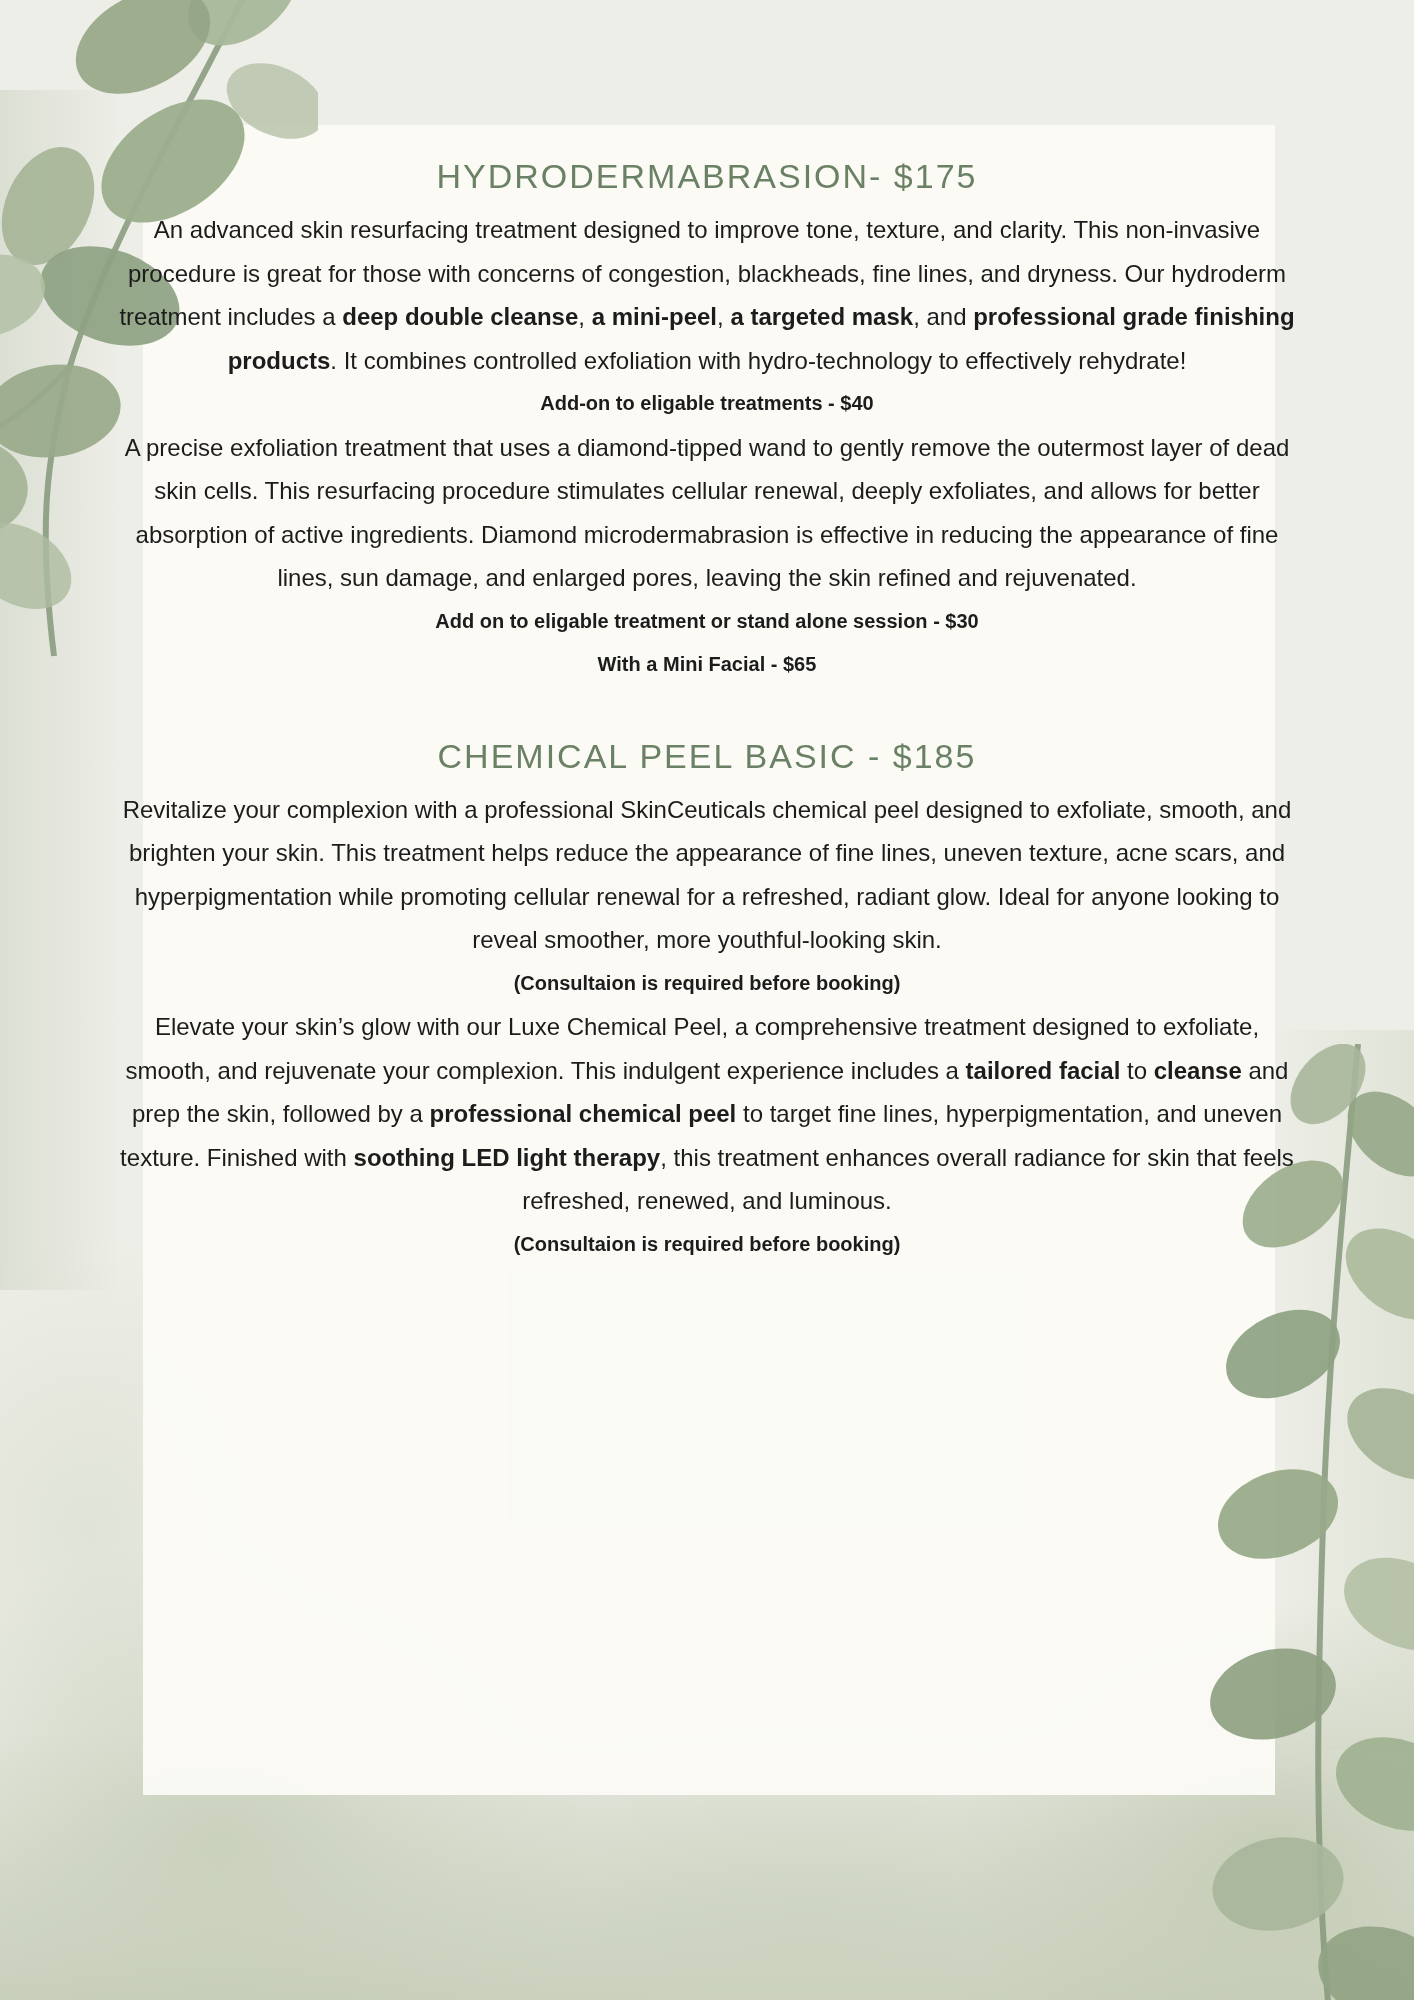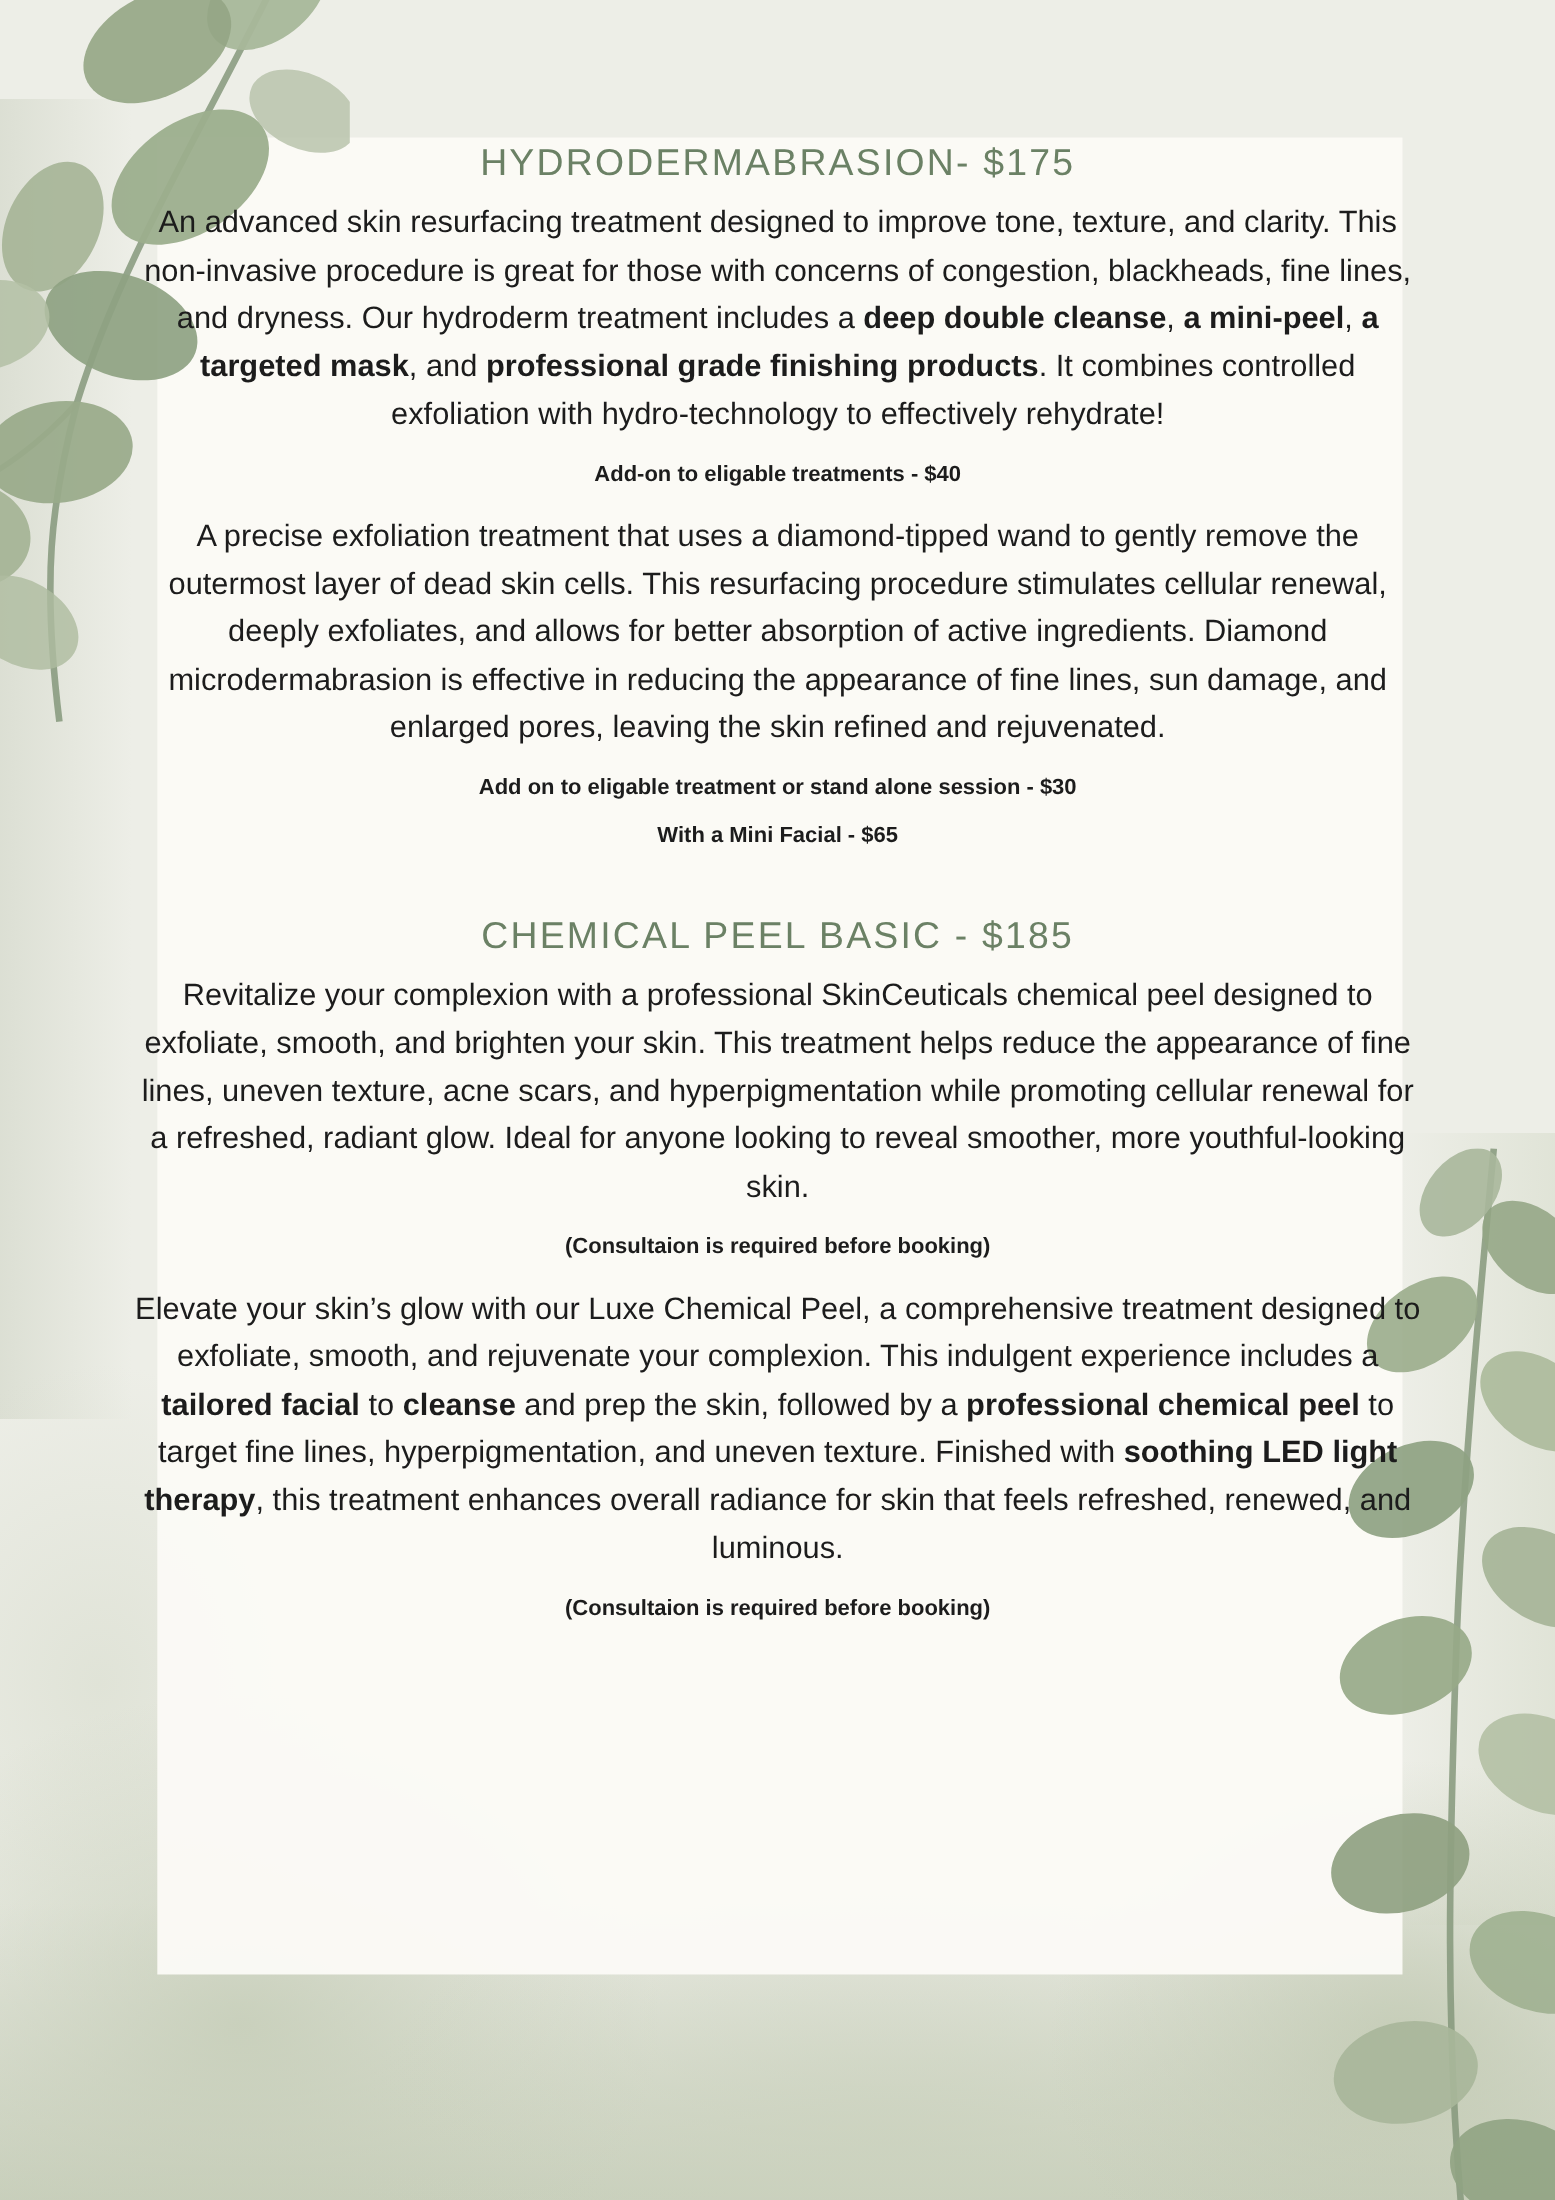--- a/index.html
+++ b/index.html
@@ -29,29 +29,29 @@
     position:absolute;left:143px;top:125px;width:1132px;height:1670px;
     background:rgba(251,250,246,.96);z-index:2;
   }
   
   .branch{position:absolute;z-index:3;pointer-events:none;}
   .branch-tl{left:-42px;top:-34px;}
   .branch-br{right:-34px;bottom:-24px;}
   
   .content{
     position:absolute;left:110px;top:125px;width:1194px;z-index:4;
-    text-align:center;color:#1c1c1c;padding-top:0;
+    text-align:center;color:#1c1c1c;padding-top:28px;
   }
   .svc-heading{
     font-weight:300;font-size:34px;line-height:1.15;
     letter-spacing:2px;color:#6b8165;margin:50px 0 12px 0;
     font-stretch:condensed;
   }
   section:first-child .svc-heading{margin-top:4px;}
-  .svc-body{font-size:28px;line-height:43.5px;margin:12px;}
+  .svc-body{font-size:24px;line-height:43.5px;margin:0;}
   .svc-body b{font-weight:700;}
   .svc-note{font-size:20px;line-height:43.5px;font-weight:700;}
 </style>
 </head>
 <body>
 
 <div class="page">
 
   <div class="wash wash-left-strip"></div>
   <div class="wash wash-blob3"></div>

